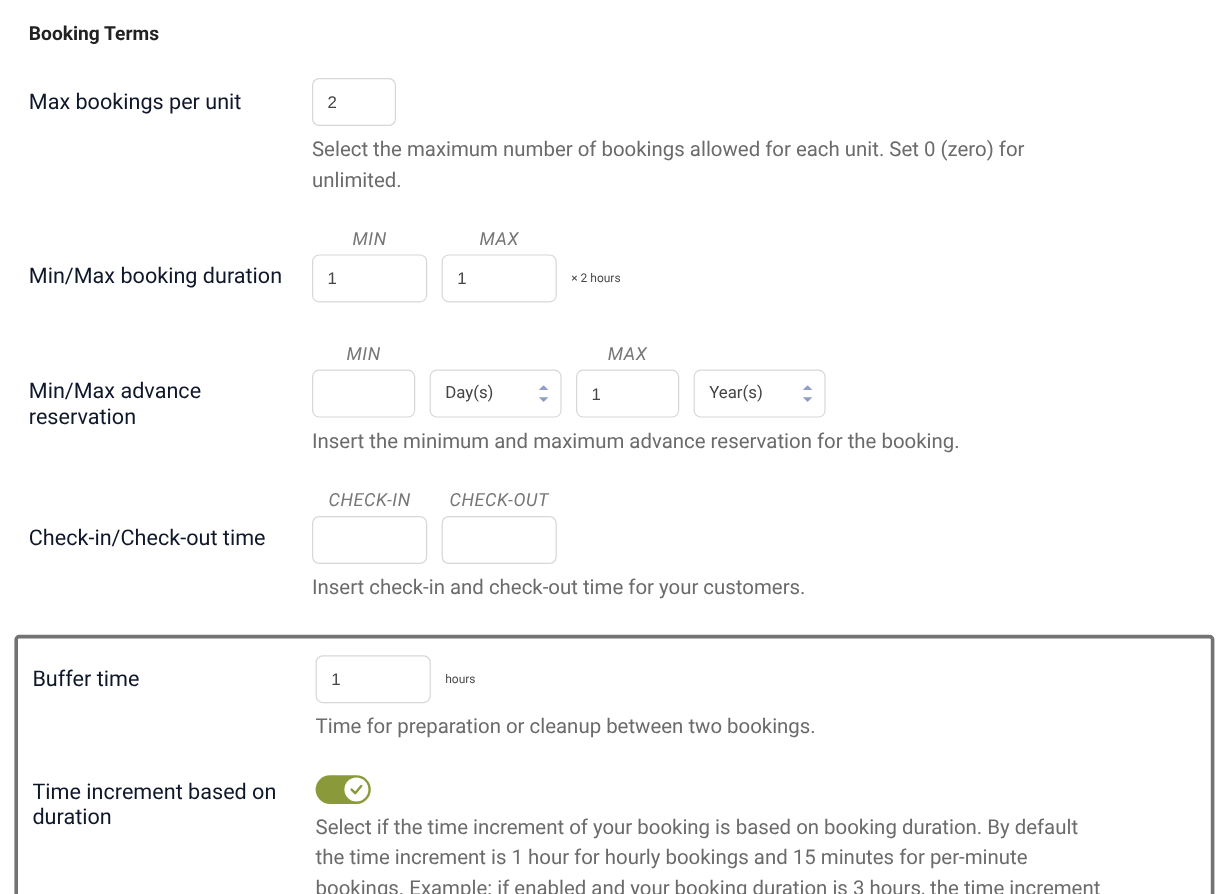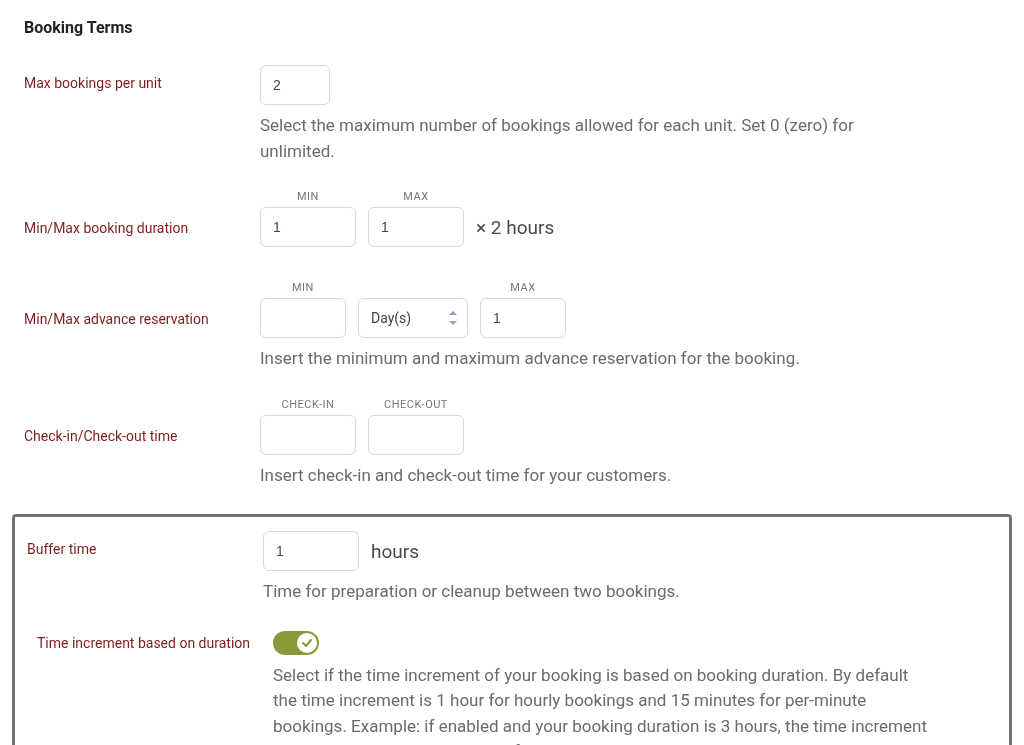--- a/index.html
+++ b/index.html
@@ -23,38 +23,39 @@
     margin: 0 0 28px 0;
   }
   .row {
     display: flex;
     align-items: flex-start;
     margin-bottom: 26px;
   }
   .label-col {
     width: 236px;
     flex: 0 0 236px;
-    font-size: 14px;
-    color: #7f1d1d;
+    font-size: 18px;
+    color: #0f172a;
     padding-top: 10px;
     padding-right: 10px;
   }
-  .label-col.nooffset { padding-top: 0; margin-left: 10px; }
+  .label-col.nooffset { padding-top: 0; }
   .field-col {
     flex: 1 1 auto;
   }
   .mini-label-row {
     display: flex;
     margin-bottom: 4px;
   }
   .mini-label {
-    font-size: 11px;
+    font-size: 15px;
     letter-spacing: 0.5px;
     color: #777;
     text-align: center;
+    font-style: italic;
   }
   .controls-row {
     display: flex;
     align-items: center;
     gap: 12px;
     margin-bottom: 8px;
   }
   input.box, .select-box {
     height: 40px;
     border: 1px solid #d7d7d7;
@@ -88,21 +89,21 @@
   .stepper {
     position: absolute;
     right: 10px;
     top: 50%;
     transform: translateY(-50%);
     width: 10px;
     pointer-events: none;
   }
   .stepper svg { display:block; }
   .inline-text {
-    font-size: 19px;
+    font-size: 10px;
     color: #4a4a4a;
   }
   .help {
     font-size: 17px;
     color: #6b6b6b;
     margin-top: 8px;
     line-height: 1.5;
     max-width: 640px;
   }
   .highlight-box {
@@ -195,20 +196,30 @@
               <span>Day(s)</span>
             </div>
           <span class="stepper">
             <svg width="10" height="14" viewBox="0 0 10 14">
                 <path d="M5 0 L9 4 L1 4 Z M5 14 L1 10 L9 10 Z" fill="#8e9ec9"></path>
               </svg>
           </span>
         </div>
         <div class="num-wrap">
           <input class="box w86" value="1" style="">
+        </div>
+        <div class="select-wrap">
+          <div class="select-box">
+              <span>Year(s)</span>
+            </div>
+          <span class="stepper">
+            <svg width="10" height="14" viewBox="0 0 10 14">
+                <path d="M5 0 L9 4 L1 4 Z M5 14 L1 10 L9 10 Z" fill="#8e9ec9"></path>
+              </svg>
+          </span>
         </div>
       </div>
       <div class="help">Insert the minimum and maximum advance reservation for the booking.</div>
     </div>
   </div>
 
   <div class="row">
     <div class="label-col" style="padding-top:30px">Check-in/Check-out time</div>
     <div class="field-col">
       <div class="mini-label-row">

